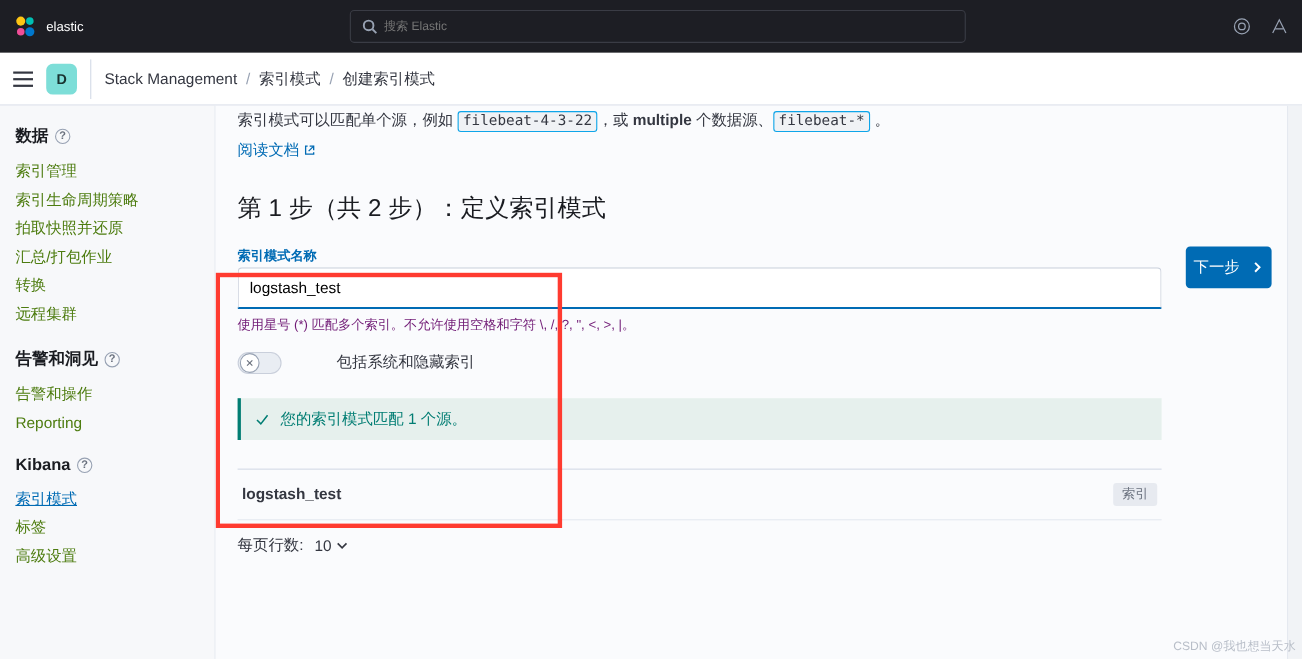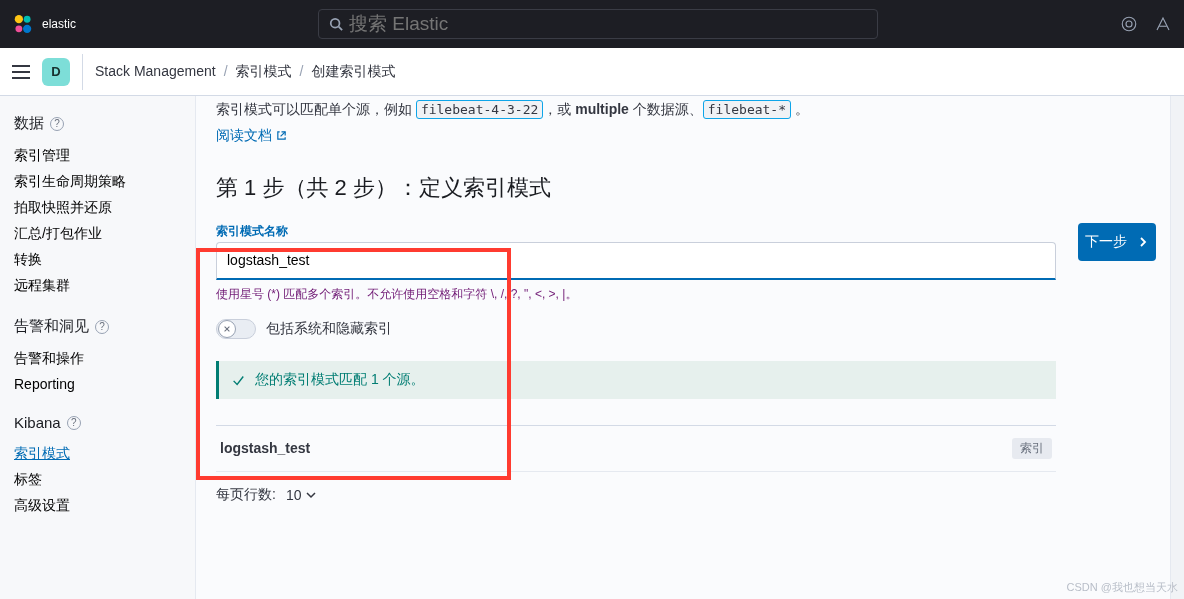--- a/index.html
+++ b/index.html
@@ -5,42 +5,42 @@
   * { box-sizing: border-box; margin: 0; padding: 0; }
   body { font-family: -apple-system, BlinkMacSystemFont, "Segoe UI", Helvetica, Arial, sans-serif; font-size: 14px; color: #343741; background: #f7f8fa; width: 1184px; height: 599px; overflow: hidden; position: relative; }
 
   
   .global-header { height: 48px; background: #1d1e24; display: flex; align-items: center; padding: 0 12px; color: #98a2b3;}
   .logo-area { display: flex; align-items: center; gap: 8px; }
   .logo-svg { width: 22px; height: 22px; }
   .brand { color: #fff; font-size: 12px; font-weight: 500;}
   .search-wrap { flex: 1; display: flex; justify-content: center;}
   .global-search { width: 560px; height: 30px; background: transparent; border: 1px solid #3a3c45; border-radius: 4px; display: flex; align-items: center; padding: 0 10px; color: #98a2b3;}
-  .global-search input { flex:1; background: transparent; border: none; outline: none; color: #98a2b3; font-size: 19px; margin-left: 6px;}
+  .global-search input { flex:1; background: transparent; border: none; outline: none; color: #98a2b3; font-size: 11px; margin-left: 6px;}
   .header-icons { display:flex; gap: 16px; align-items:center; color:#98a2b3;}
   .header-icons svg { width:18px; height:18px; }
 
   
   .sub-header { height: 48px; background: #fff; display: flex; align-items: center; padding: 0 12px; border-bottom: 1px solid #d3dae6; gap: 12px;}
   .hamburger { width:18px; height:14px; display:flex; flex-direction:column; justify-content:space-between; cursor:pointer;}
   .hamburger span { height:2px; background:#343741;}
   .space-badge { width:28px; height:28px; background:#7dded8; border-radius:6px; display:flex; align-items:center; justify-content:center; color:#18322f; font-weight:700; font-size:13px;}
   .sep { width:1px; height: 36px; background:#d3dae6;}
   .breadcrumbs { display:flex; gap:8px; font-size:14px;}
   .breadcrumbs a { color:#343741; text-decoration:none;}
   .breadcrumbs .bc-sep { color:#98a2b3;}
 
   
   .layout { display:flex; height: calc(599px - 96px); }
   .sidebar { width: 196px; background:#f7f8fa; border-right:1px solid #e5e9f0; padding: 18px 14px; overflow-y:auto; }
-  .side-section-title { font-weight:400; font-size:15px; color:#1a1c21; margin-bottom:10px; display:flex; align-items:center; gap:6px;}
+  .side-section-title { font-weight:700; font-size:15px; color:#1a1c21; margin-bottom:10px; display:flex; align-items:center; gap:6px;}
   .side-help { width:14px; height:14px; border:1px solid #98a2b3; border-radius:50%; display:inline-flex; align-items:center; justify-content:center; font-size:10px; color:#69707d;}
   .side-list { list-style:none; margin-bottom:18px;}
   .side-list li { padding:4px 0;}
-  .side-list a { color:#000000; text-decoration:none; font-size:14px;}
+  .side-list a { color:#4d7c0f; text-decoration:none; font-size:14px;}
   .side-list a.active { color:#006bb4; text-decoration:underline;}
 
   
   .main { flex:1; background:#fafbfd; overflow-y:auto; position:relative;}
   .content { max-width: 960px; margin: 0 0 0 20px; padding: 0px 20px 40px 0px;}
   .intro { margin-top: 0px; color:#343741; font-size:14px; line-height:1.9;}
   .intro code { background:#f0f2f5; border:1px solid #0ea5e9; border-radius:3px; padding:1px 4px; font-family: Menlo, Consolas, monospace; font-size:13px;}
   .intro strong { font-weight:700;}
   .doc-link { color:#006bb4; text-decoration:none; display:inline-flex; align-items:center; gap:4px; margin-top:4px;}
   .doc-link svg { width:11px; height:11px; }
@@ -53,21 +53,21 @@
   .text-input { width:100%; height:38px; border:1px solid #c9cfdb; border-bottom:2px solid #006bb4; border-radius:4px 4px 0 0; padding:0 10px; font-size:14px; outline:none; background:#fff;}
   .help-text { font-size:12px; color:#701a75; margin-top:6px;}
 
   .next-btn { background:#006bb4; color:#fff; border:none; border-radius:4px; padding:9px 7px; font-size:14px; display:flex; align-items:center; gap:10px; cursor:pointer; height:38px;}
   .next-btn svg { width:12px; height:12px;}
 
   .toggle-row { display:flex; align-items:center; gap:10px; margin-top:16px;}
   .toggle { width:40px; height:20px; background:#e9edf3; border-radius:10px; position:relative; border:1px solid #c9cfdb;}
   .toggle .knob { width:18px; height:18px; background:#fff; border-radius:50%; position:absolute; left:1px; top:0px; display:flex; align-items:center; justify-content:center; border:1px solid #98a2b3;}
   .toggle .knob svg { width:8px; height:8px; color:#69707d;}
-  .toggle-label { font-size:14px; color:#343741;}
+  .toggle-label { font-size:14px; color:#343741;margin-left:40px;}
 
   .callout { margin-top:22px; background:#e6f0ed; border-left:3px solid #017d73; padding:10px 12px; display:flex; align-items:center; gap:10px; color:#017d73; font-size:14px;}
   .callout svg { width:14px; height:14px; flex-shrink:0; color:#017d73;}
 
   .result-table { margin-top:26px; border-top:1px solid #d3dae6;}
   .result-row { display:flex; justify-content:space-between; align-items:center; padding:12px 4px; border-bottom:1px solid #e5e9f0;}
   .result-name { font-weight:600; color:#343741;}
   .type-badge { background:#e7eaf0; color:#69707d; font-size:12px; padding:2px 8px; border-radius:3px;}
 
   .pager { display:flex; align-items:center; gap:10px; margin-top:14px; font-size:14px; color:#343741;}

